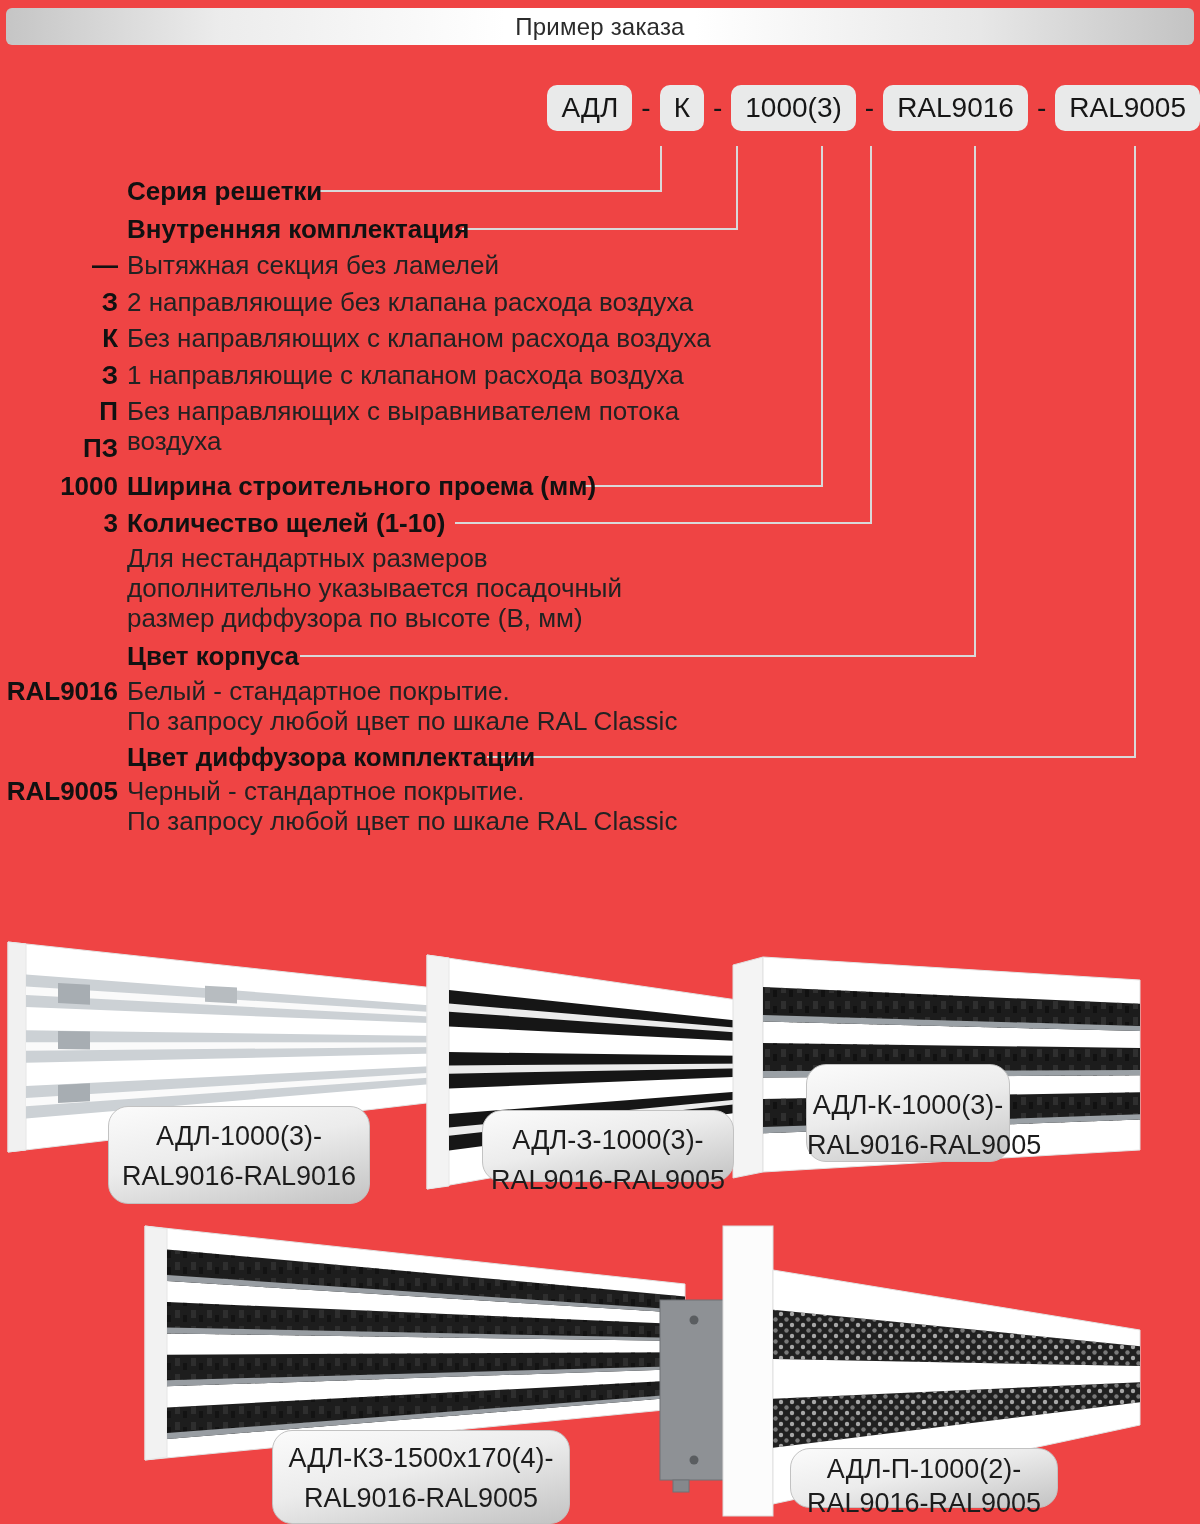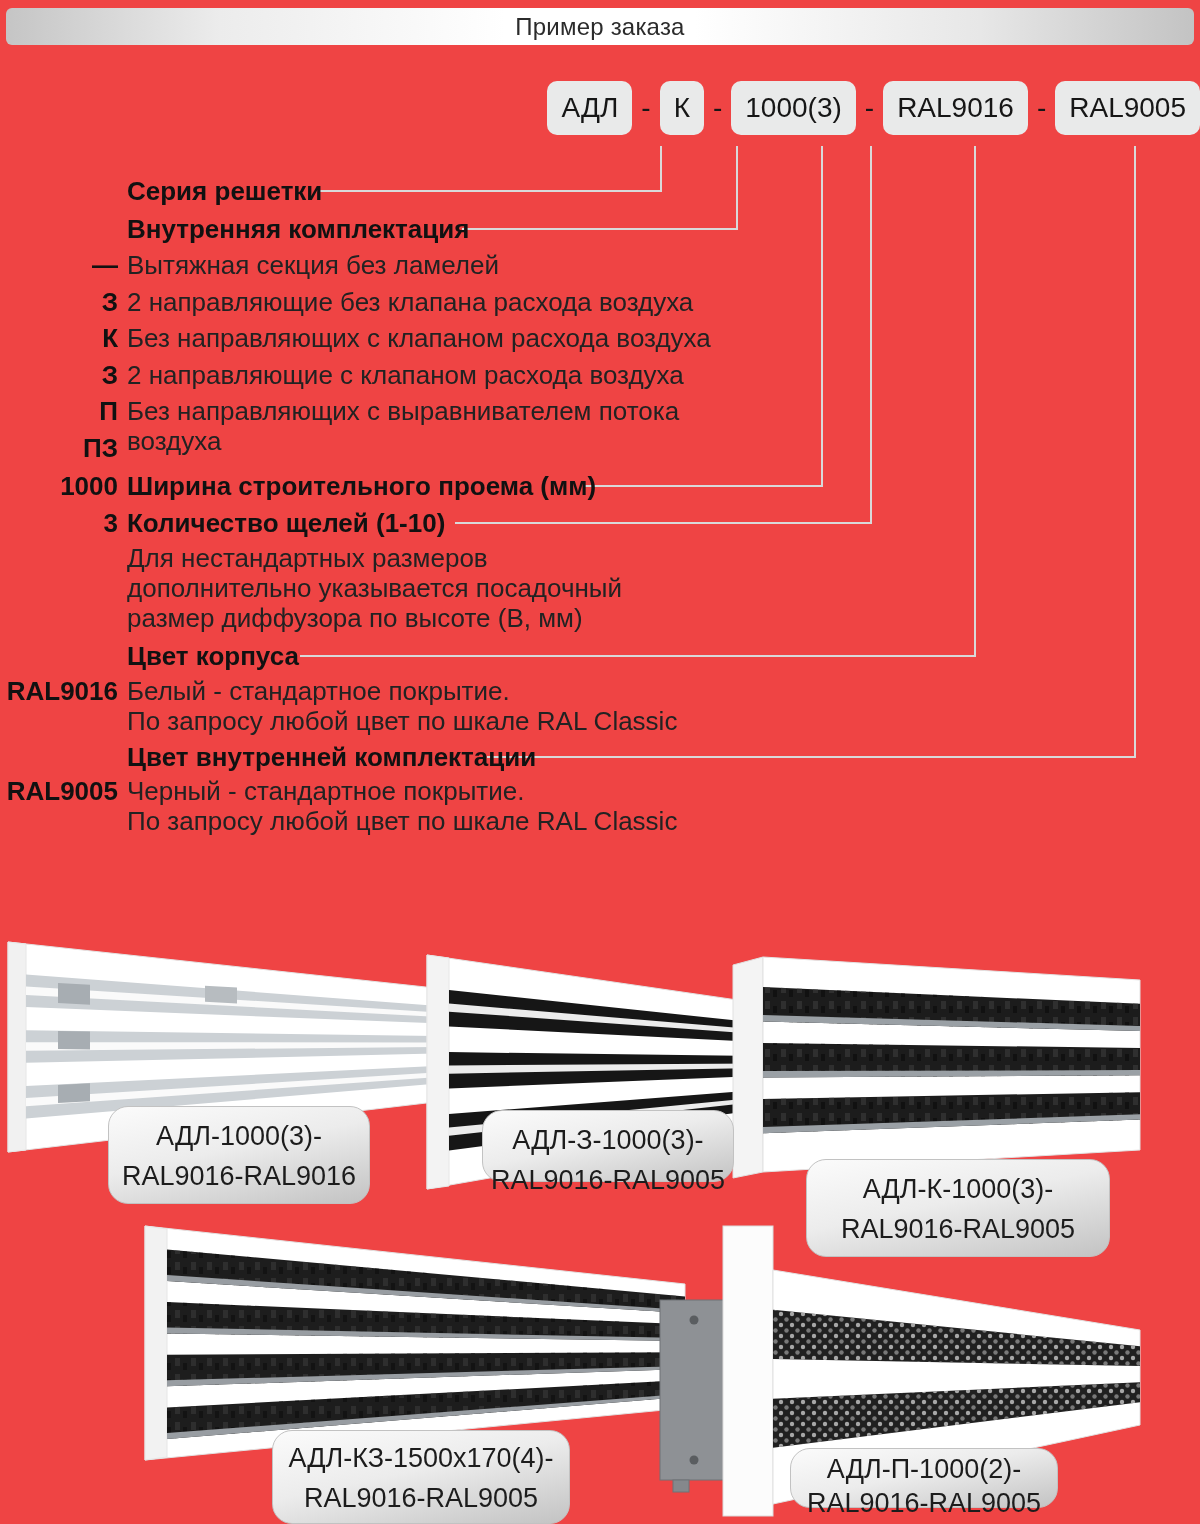--- a/index.html
+++ b/index.html
@@ -15,21 +15,21 @@
     background:linear-gradient(90deg,#c5c5c5 0%,#ececec 18%,#ffffff 42%,#ffffff 58%,#e7e7e7 82%,#c3c3c3 100%);
     display:flex; align-items:center; justify-content:center;
   }
   .header-bar .title { font-size:24px; color:#2b2b2b; letter-spacing:.2px; }
   
   .code-row {
     position:absolute; top:85px; right:0; height:46px;
     display:flex; align-items:center; gap:9px; font-size:28px;
   }
   .code-box {
-    background:#e9eaea; border-radius:10px; height:54px;
+    background:#e9eaea; border-radius:10px; height:46px;
     display:flex; align-items:center; padding:0 14px; color:#161616;
     white-space:nowrap;
   }
   .code-dash { color:#161616; }
   
   .connectors { position:absolute; left:0; top:0; z-index:0; }
   
   .lrow { position:absolute; left:0; width:780px; height:30px; line-height:30px; font-size:26px; z-index:1; }
   .lkey { position:absolute; left:0; width:118px; text-align:right; font-weight:700; color:#111; }
   .llab { position:absolute; left:127px; color:#222; }
@@ -104,21 +104,21 @@
   <div class="lrow" style="top:287px">
       <span class="lkey">З</span>
       <span class="llab">2 направляющие без клапана расхода воздуха</span>
     </div>
   <div class="lrow" style="top:323px">
       <span class="lkey">К</span>
       <span class="llab">Без направляющих с клапаном расхода воздуха</span>
     </div>
   <div class="lrow" style="top:360px">
       <span class="lkey">З</span>
-      <span class="llab">2 направляющие с клапаном расхода воздуха</span>
+      <span class="llab">1 направляющие с клапаном расхода воздуха</span>
     </div>
   <div class="lrow" style="top:396px">
       <span class="lkey">П</span>
       <span class="llab">Без направляющих с выравнивателем потока воздуха</span>
     </div>
   <div class="lrow" style="top:433px">
       <span class="lkey">ПЗ</span>
     </div>
   <div class="lrow b" style="top:471px">
       <span class="lkey">1000</span>
@@ -143,21 +143,21 @@
     </div>
   <div class="lrow" style="top:676px">
       <span class="lkey">RAL9016</span>
       <span class="llab">Белый - стандартное покрытие.</span>
     </div>
   <div class="lrow" style="top:706px">
       <span class="llab">По запросу любой цвет по шкале RAL Classic</span>
     </div>
   <div class="lrow b" style="top:742px">
       <span class="lkey"></span>
-      <span class="llab">Цвет внутренней комплектации</span>
+      <span class="llab">Цвет диффузора комплектации</span>
     </div>
   <div class="lrow" style="top:776px">
       <span class="lkey">RAL9005</span>
       <span class="llab">Черный - стандартное покрытие.</span>
     </div>
   <div class="lrow" style="top:806px">
       <span class="llab">По запросу любой цвет по шкале RAL Classic</span>
     </div>
 
   <svg class="product" style="left:0;top:930px" width="445" height="250" viewBox="0 0 445 250">
@@ -231,21 +231,21 @@
   </svg>
 
   <div class="plate" style="left:108px;top:1106px;width:262px;height:98px;padding-top:9px">
     <div class="pl">АДЛ-1000(3)-</div>
     <div class="pl">RAL9016-RAL9016</div>
   </div>
   <div class="plate" style="left:482px;top:1110px;width:252px;height:72px;padding-top:9px">
     <div class="pl">АДЛ-З-1000(3)-</div>
     <div class="pl">RAL9016-RAL9005</div>
   </div>
-  <div class="plate" style="left:806px;top:1159px;width:304px;height:98px;padding-top:9px">
+  <div class="plate" style="left:806px;top:1064px;width:204px;height:98px;padding-top:20px">
     <div class="pl">АДЛ-К-1000(3)-</div>
     <div class="pl">RAL9016-RAL9005</div>
   </div>
   <div class="plate" style="left:272px;top:1430px;width:298px;height:94px;padding-top:7px">
     <div class="pl">АДЛ-КЗ-1500х170(4)-</div>
     <div class="pl">RAL9016-RAL9005</div>
   </div>
   <div class="plate small" style="left:790px;top:1448px;width:268px;height:60px;padding-top:3px">
     <div class="pl">АДЛ-П-1000(2)-</div>
     <div class="pl">RAL9016-RAL9005</div>

